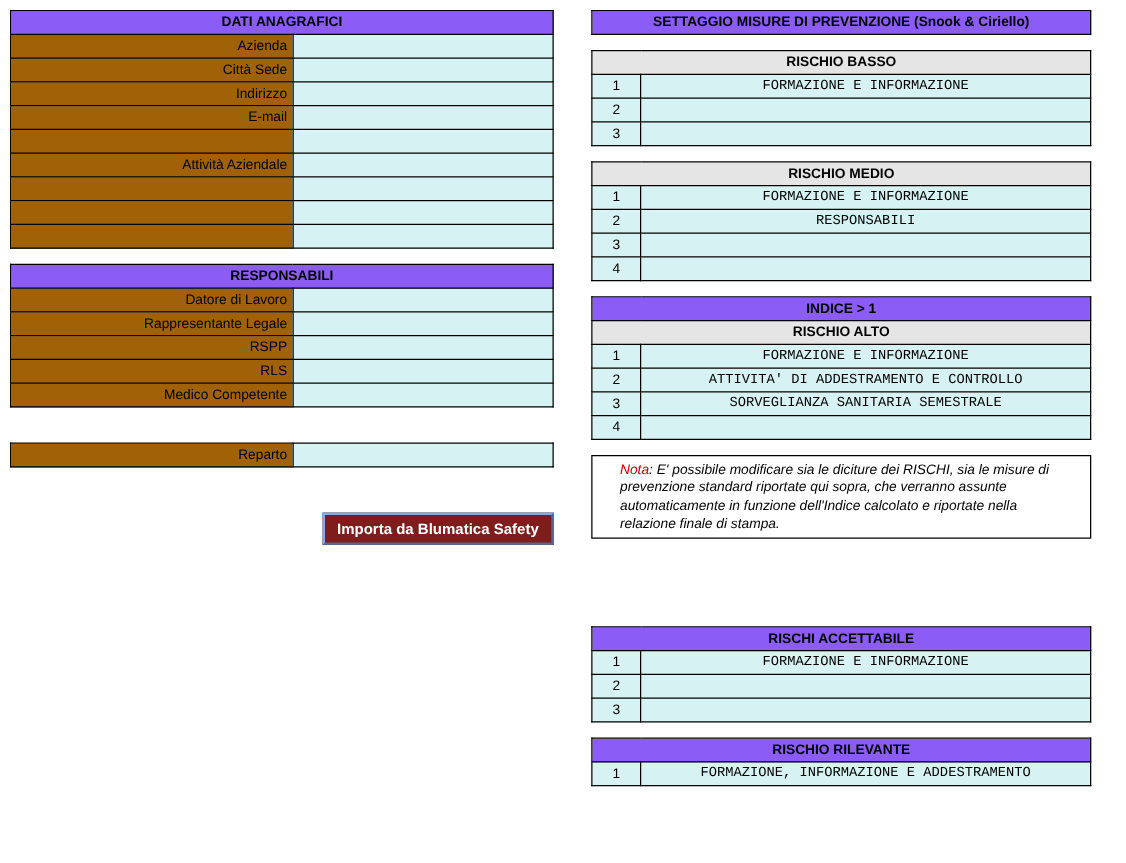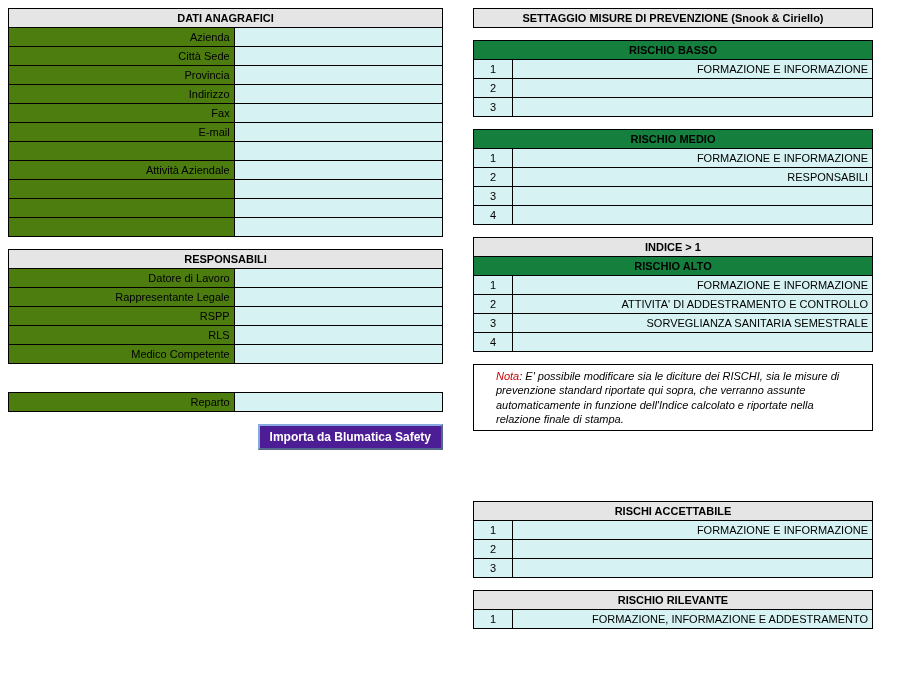--- a/index.html
+++ b/index.html
@@ -25,57 +25,59 @@
     margin-bottom: 12px;
   }
   td, th {
     border: 1px solid #000;
     padding: 1px 4px;
     height: 16px;
     font-size: 11px;
     vertical-align: middle;
   }
   .header-yellow {
-    background: #e5e5e5;
+    background: #8b5cf6;
     font-weight: bold;
     text-align: center;
   }
   .label-cell {
-    background: #4d7c0f;
+    background: #a16207;
     text-align: right;
     width: 52%;
   }
   .input-cell {
     background: #d6f2f2;
     width: 48%;
   }
   .sub-header-blue {
-    background: #15803d;
+    background: #e5e5e5;
     font-weight: bold;
     text-align: center;
   }
   .num-cell {
     background: #d6f2f2;
     text-align: center;
     width: 30px;
   }
   .text-cell {
     background: #d6f2f2;
-    text-align: right;
+    text-align: center;
+    font-family: Liberation Mono, monospace;
   }
   .import-btn {
-    background: #4c1d95;
+    background: #7f1d1d;
     color: #fff;
     border: 2px outset #88a8e0;
     font-weight: bold;
     font-size: 12px;
     padding: 4px 10px;
     cursor: pointer;
     float: right;
     margin-right: 0;
+    margin-top: 24px;
   }
   .note-box {
     border: 1px solid #000;
     padding: 4px 22px;
     font-style: italic;
     font-size: 11px;
     margin-bottom: 20px;
     line-height: 1.3;
   }
   .note-label {
@@ -100,29 +102,21 @@
           </tr>
       <tr>
             <td class="label-cell">Azienda</td>
             <td class="input-cell"></td>
           </tr>
       <tr>
             <td class="label-cell">Città Sede</td>
             <td class="input-cell"></td>
           </tr>
       <tr>
-            <td class="label-cell">Provincia</td>
-            <td class="input-cell"></td>
-          </tr>
-      <tr>
             <td class="label-cell">Indirizzo</td>
-            <td class="input-cell"></td>
-          </tr>
-      <tr>
-            <td class="label-cell">Fax</td>
             <td class="input-cell"></td>
           </tr>
       <tr>
             <td class="label-cell">E-mail</td>
             <td class="input-cell"></td>
           </tr>
       <tr>
             <td class="label-cell"></td>
             <td class="input-cell"></td>
           </tr>

